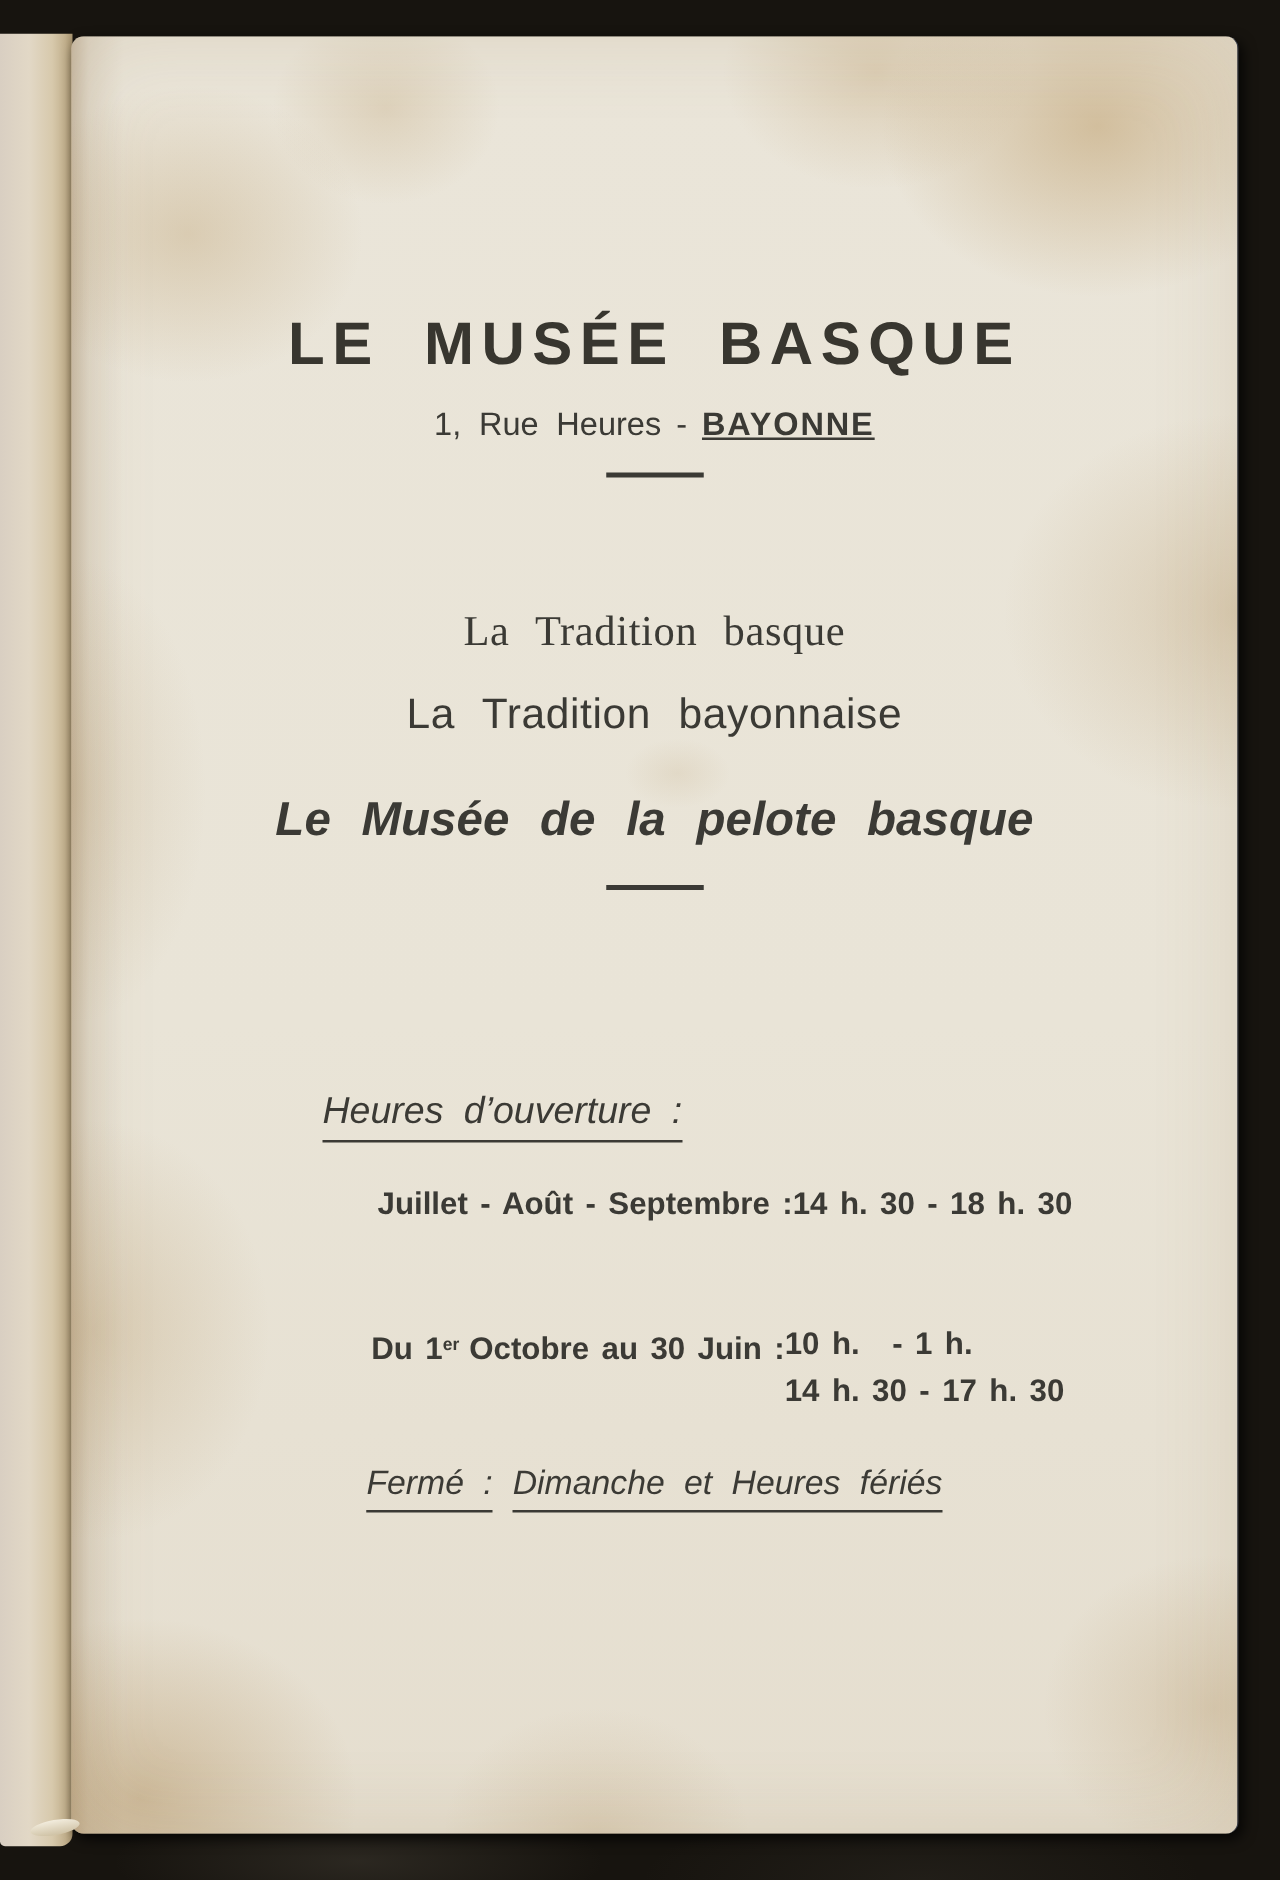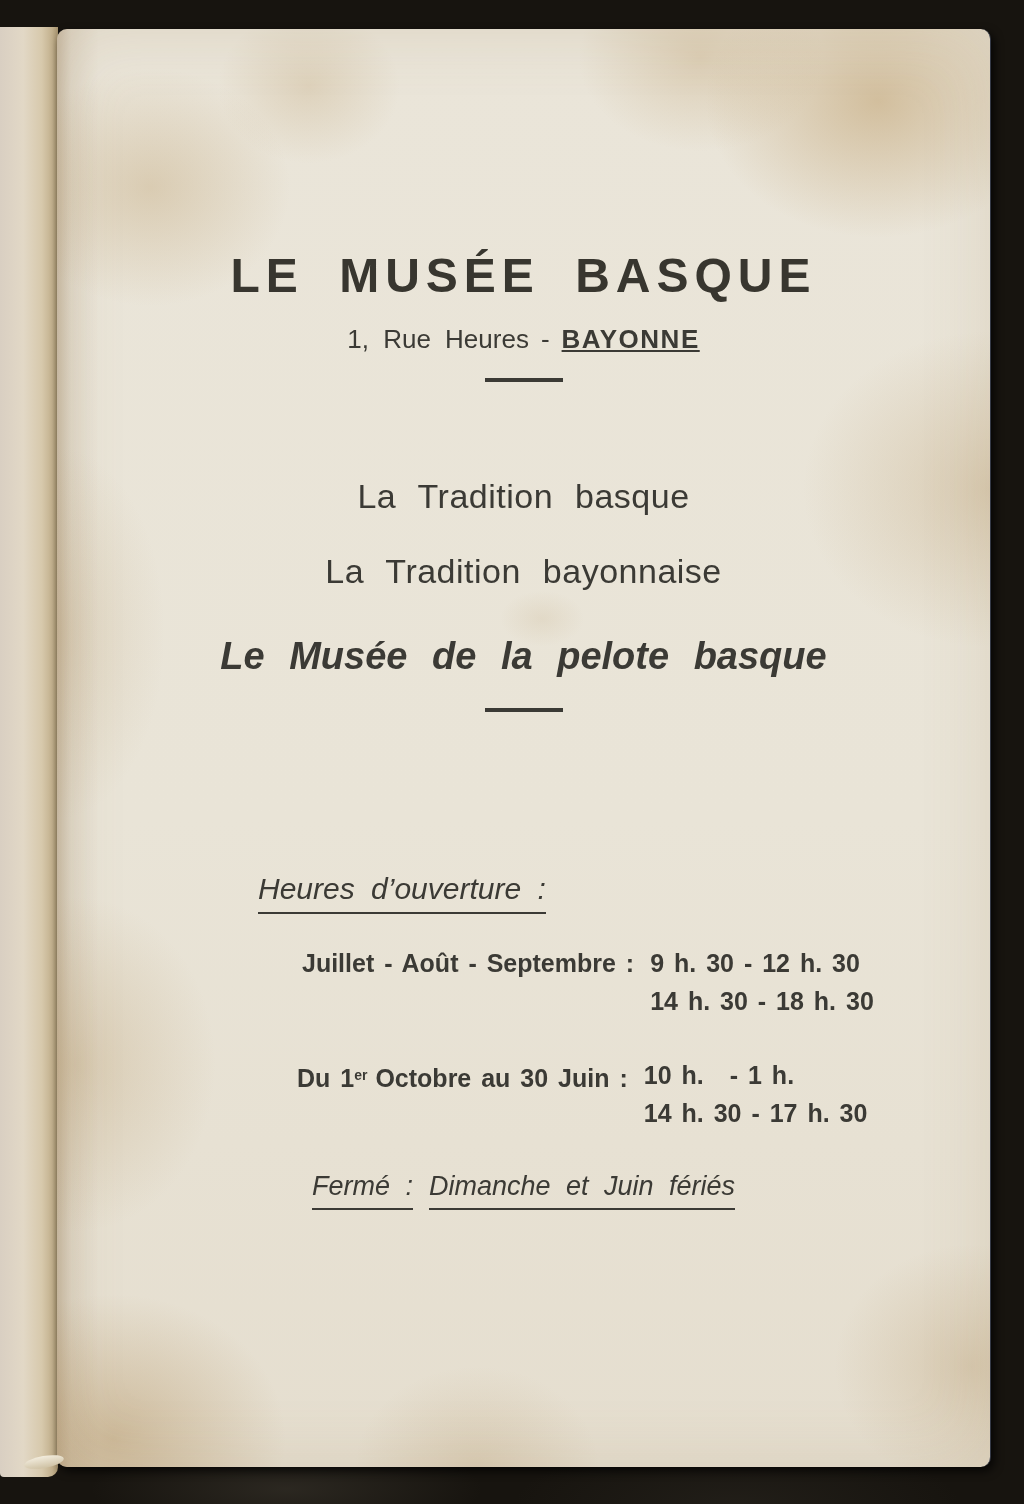--- a/index.html
+++ b/index.html
@@ -95,21 +95,21 @@
   .rule-mid { top: 679px; }
   .trad {
     position: absolute;
     left: 0; width: 100%;
     text-align: center;
     font-size: 34px;
     word-spacing: 12px;
     letter-spacing: 0.5px;
     white-space: nowrap;
   }
-  .trad-1 { top: 448px; }
+  .trad-1 { top: 458px; font-family: Liberation Serif, serif; }
   .trad-2 { top: 523px; }
   .pelote {
     position: absolute;
     top: 606px; left: 0; width: 100%;
     text-align: center;
     font-size: 38px;
     font-weight: bold;
     font-style: italic;
     word-spacing: 14px;
     white-space: nowrap;
@@ -123,21 +123,20 @@
     white-space: nowrap;
   }
   .underline {
     border-bottom: 2px solid #3b3a35;
     padding-bottom: 7px;
   }
   .hours-row {
     position: absolute;
     display: flex;
     align-items: flex-start;
-    gap: 16px;
     font-size: 25px;
     font-weight: bold;
     word-spacing: 3px;
     line-height: 38px;
     white-space: nowrap;
   }
   .row-summer { top: 915px; left: 245px; }
   .row-winter { top: 1027px; left: 240px; }
   .sup { font-size: 14px; vertical-align: 7px; letter-spacing: 0; }
   .label-suffix { margin-left: 8px; }
@@ -178,38 +177,37 @@
 
     <div class="rule rule-mid"></div>
 
     <div class="hours-heading">
       <span class="underline">Heures d’ouverture :</span>
     </div>
 
     <div class="hours-row row-summer">
       <div class="row-label">Juillet - Août - Septembre :</div>
       <div class="row-times">
-        <div class="time-line">9 h. 30 - 12 h. 30</div>
         <div class="time-line">14 h. 30 - 18 h. 30</div>
       </div>
     </div>
 
     <div class="hours-row row-winter">
       <div class="row-label">
         <span>Du 1</span><span class="sup">er</span><span class="label-suffix">Octobre au 30 Juin :</span>
       </div>
       <div class="row-times">
         <div class="time-line">
           <span>10 h.</span><span class="gap-dash">- 1 h.</span>
         </div>
         <div class="time-line">14 h. 30 - 17 h. 30</div>
       </div>
     </div>
 
     <div class="closed-line">
-      <span class="underline part1">Fermé :</span><span class="underline part2">Dimanche et Juin fériés</span>
+      <span class="underline part1">Fermé :</span><span class="underline part2">Dimanche et Heures fériés</span>
     </div>
 
   </div>
 
   <div class="page-sliver"></div>
 
 </div>
 
 </body></html>

